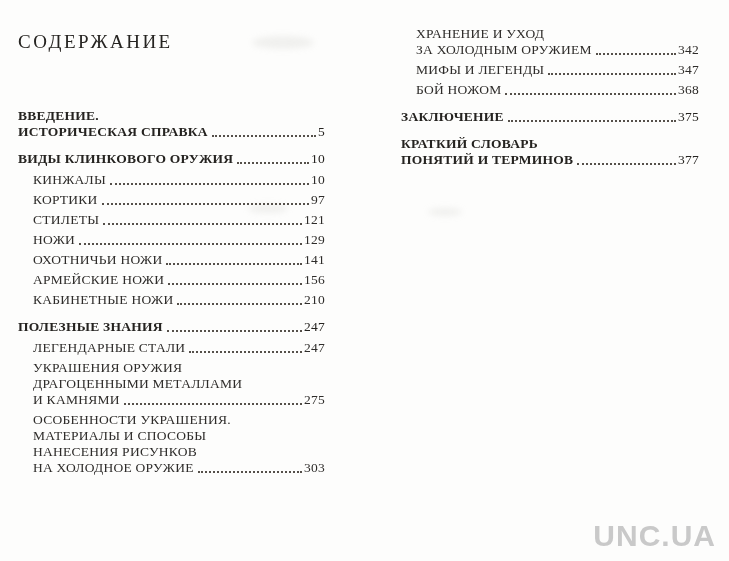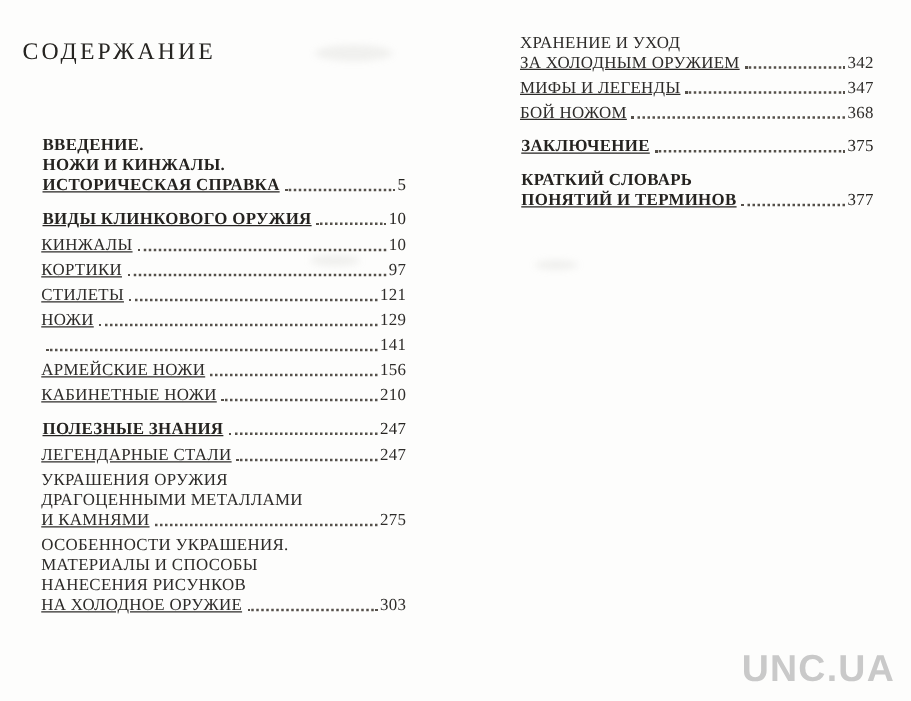--- a/index.html
+++ b/index.html
@@ -29,26 +29,26 @@
   .col {
     position: absolute;
     font-size: 13.5px;
     line-height: 16px;
     letter-spacing: 0.25px;
   }
   .col-left  { left: 18px;  top: 108px; width: 307px; }
   .col-right { left: 401px; top: 26px;  width: 298px; }
 
   .entry { margin-bottom: 4px; }
-  .entry.main { font-weight: bold; margin-top: 11px; margin-bottom: 5px; color: #252320; margin-left: 16px; }
+  .entry.main { font-weight: bold; margin-top: 11px; margin-bottom: 5px; color: #252320; }
   .entry.sub  { padding-left: 15px; }
   .entry:first-child { margin-top: 0; }
 
   .line-last { display: flex; }
-  .label { white-space: nowrap; text-decoration: underline; }
+  .label { white-space: nowrap; }
   .leader {
     flex: 1;
     min-width: 6px;
     border-bottom: 2px dotted #55504a;
     margin: 0 2px 3px 4px;
   }
   .pagenum { white-space: nowrap; font-weight: normal; }
 
   .watermark {
     position: absolute;
@@ -79,21 +79,20 @@
 
   <div class="title">СОДЕРЖАНИЕ</div>
 
   <div class="smudge smudge-1"></div>
   <div class="smudge smudge-2"></div>
   <div class="smudge smudge-3"></div>
 
   <div class="col col-left">
       <div class="entry main">
         <div>ВВЕДЕНИЕ.</div>
-        <div>НОЖИ И КИНЖАЛЫ.</div>
         <div class="line-last">
           <span class="label">ИСТОРИЧЕСКАЯ СПРАВКА</span>
           <span class="leader"></span>
           <span class="pagenum">5</span>
         </div>
       </div>
       <div class="entry main">
         <div class="line-last">
           <span class="label">ВИДЫ КЛИНКОВОГО ОРУЖИЯ</span>
           <span class="leader"></span>
@@ -123,20 +122,21 @@
       </div>
       <div class="entry sub">
         <div class="line-last">
           <span class="label">НОЖИ</span>
           <span class="leader"></span>
           <span class="pagenum">129</span>
         </div>
       </div>
       <div class="entry sub">
         <div class="line-last">
+          <span class="label">ОХОТНИЧЬИ НОЖИ</span>
           <span class="leader"></span>
           <span class="pagenum">141</span>
         </div>
       </div>
       <div class="entry sub">
         <div class="line-last">
           <span class="label">АРМЕЙСКИЕ НОЖИ</span>
           <span class="leader"></span>
           <span class="pagenum">156</span>
         </div>

